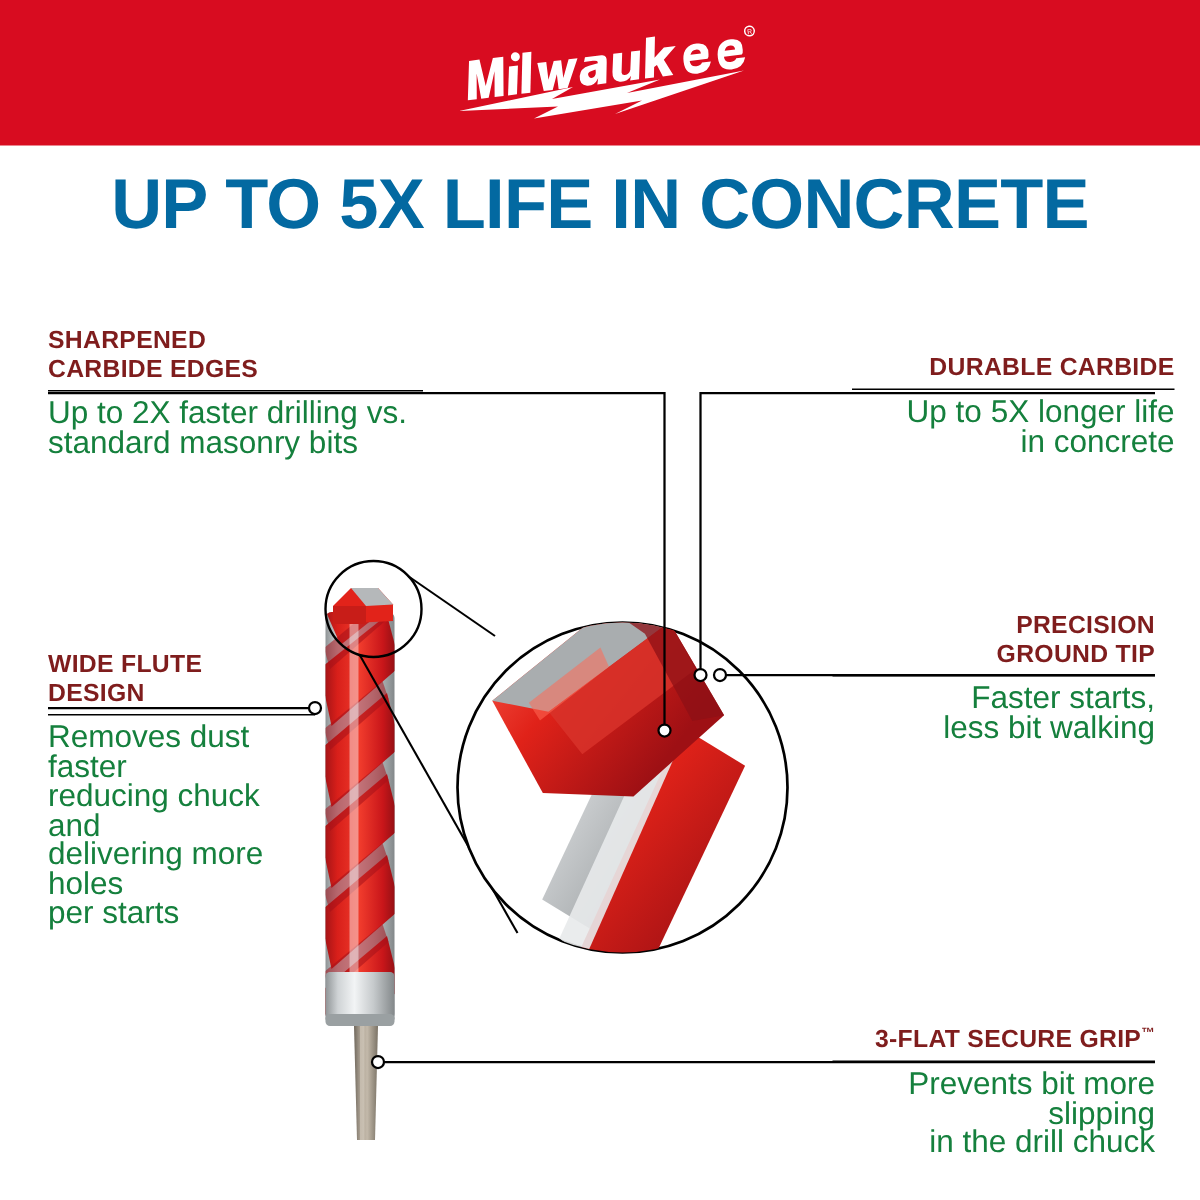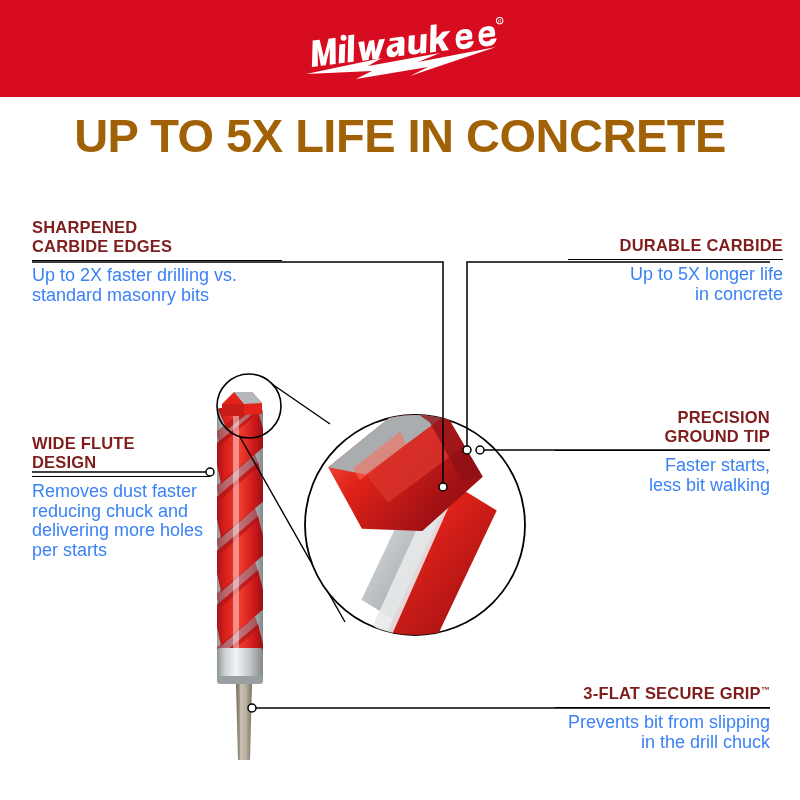--- a/index.html
+++ b/index.html
@@ -42,21 +42,21 @@
   .main-title {
     position: absolute;
     left: 0;
     top: 108px;
     width: 800px;
     text-align: center;
     font-family: "Liberation Sans Narrow", "Liberation Sans", sans-serif;
     font-weight: bold;
     font-size: 47px;
     letter-spacing: -0.5px;
-    color: #a16207;
+    color: #0369a1;
     transform: scaleX(1.0);
     white-space: nowrap;
   }
 
   
   .callout { position: absolute; }
 
   .callout .c-head {
     font-weight: bold;
     font-size: 16.5px;
@@ -65,23 +65,23 @@
     color: #7f1d1d;
     text-transform: uppercase;
   }
   .callout .c-rule {
     height: 0;
     border-top: 1.6px solid #000000;
     margin-top: 4px;
     margin-bottom: 5px;
   }
   .callout .c-body {
-    font-size: 18px;
+    font-size: 21px;
     line-height: 19.5px;
-    color: #3b82f6;
+    color: #15803d;
   }
   .callout.left  .c-head, .callout.left  .c-body { text-align: left; }
   .callout.right .c-head, .callout.right .c-body { text-align: right; }
 
   .tm {
     font-size: 9px;
     vertical-align: super;
     line-height: 0;
   }
 
@@ -326,18 +326,18 @@
       <span>per starts</span>
     </div>
   </div>
 
   <div class="callout right" id="callout-secgrip">
     <div class="c-head">
       <span>3-FLAT SECURE GRIP</span><span class="tm">™</span>
     </div>
     <div class="c-rule"></div>
     <div class="c-body">
-      <span>Prevents bit from slipping</span><br>
+      <span>Prevents bit more slipping</span><br>
       <span>in the drill chuck</span>
     </div>
   </div>
 
 </div>
 
 </body></html>

